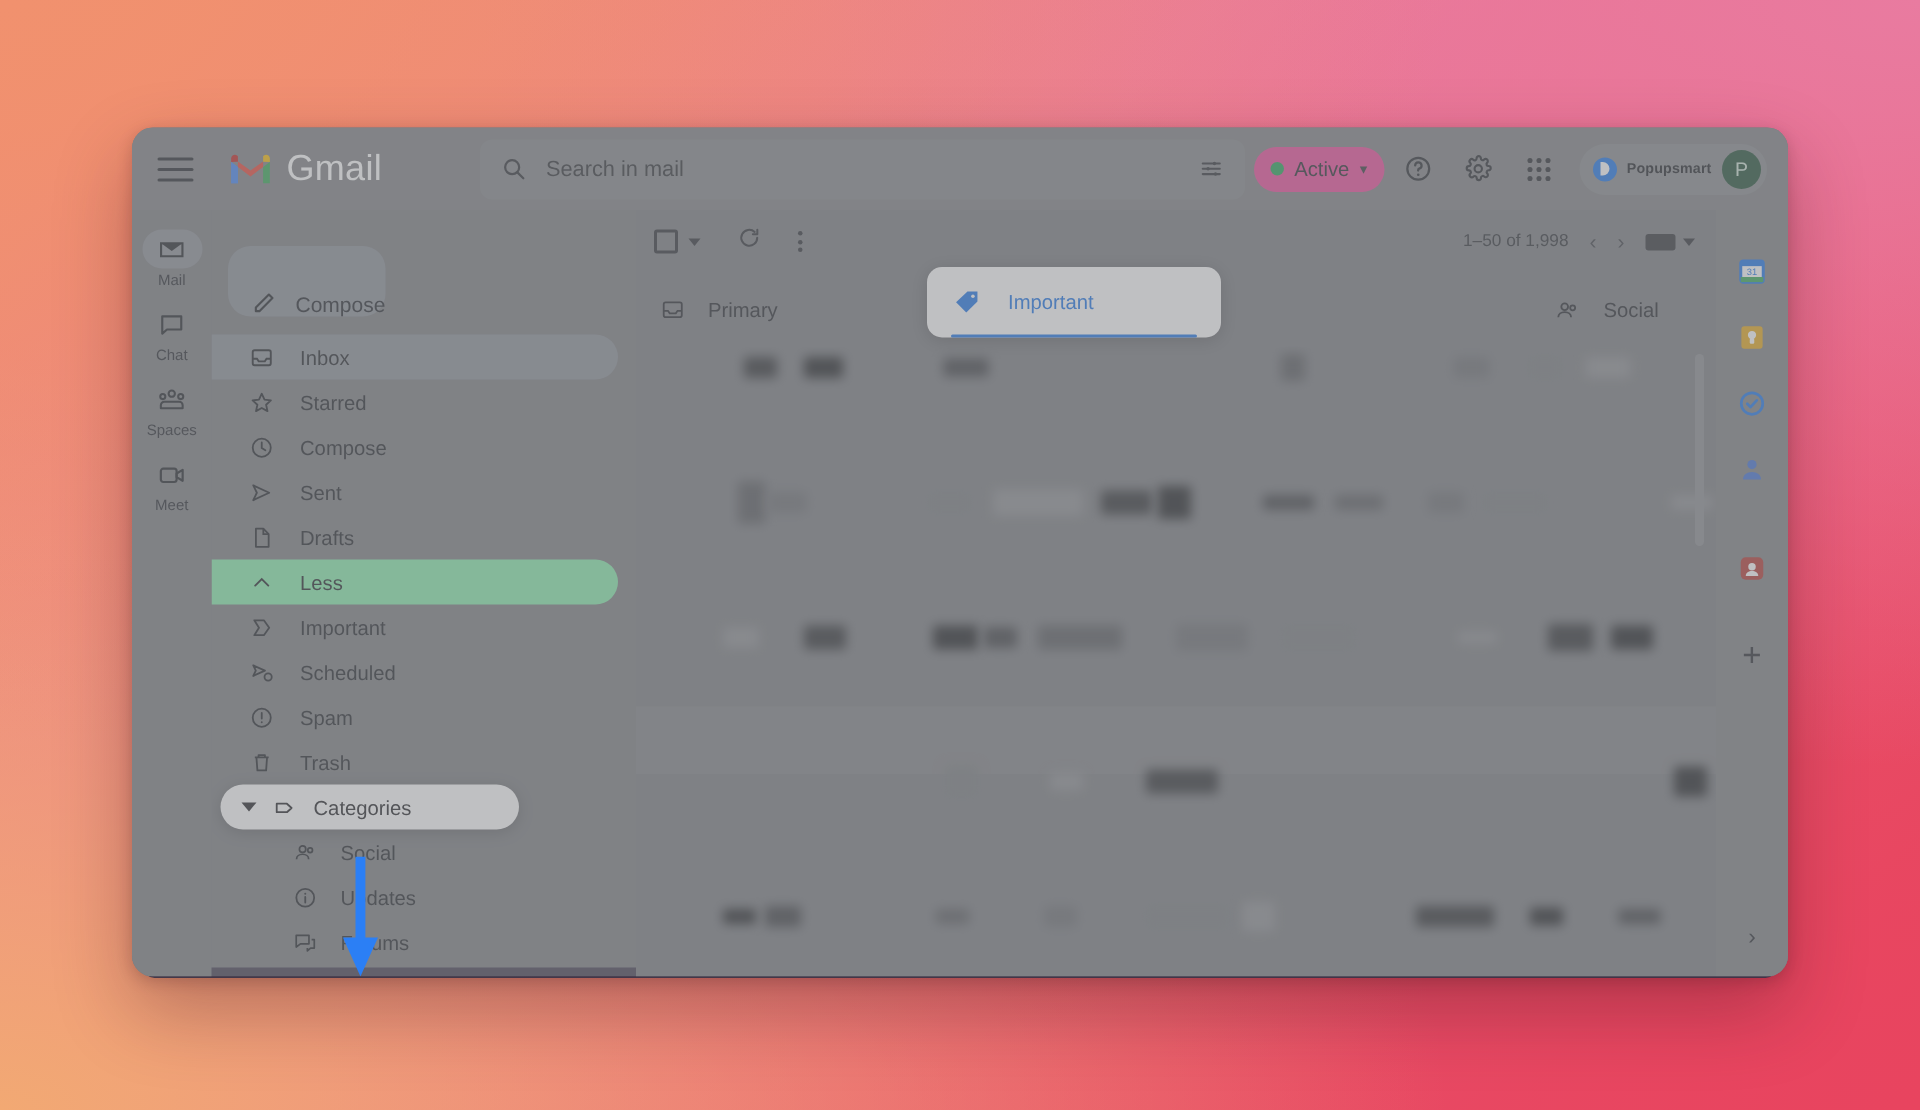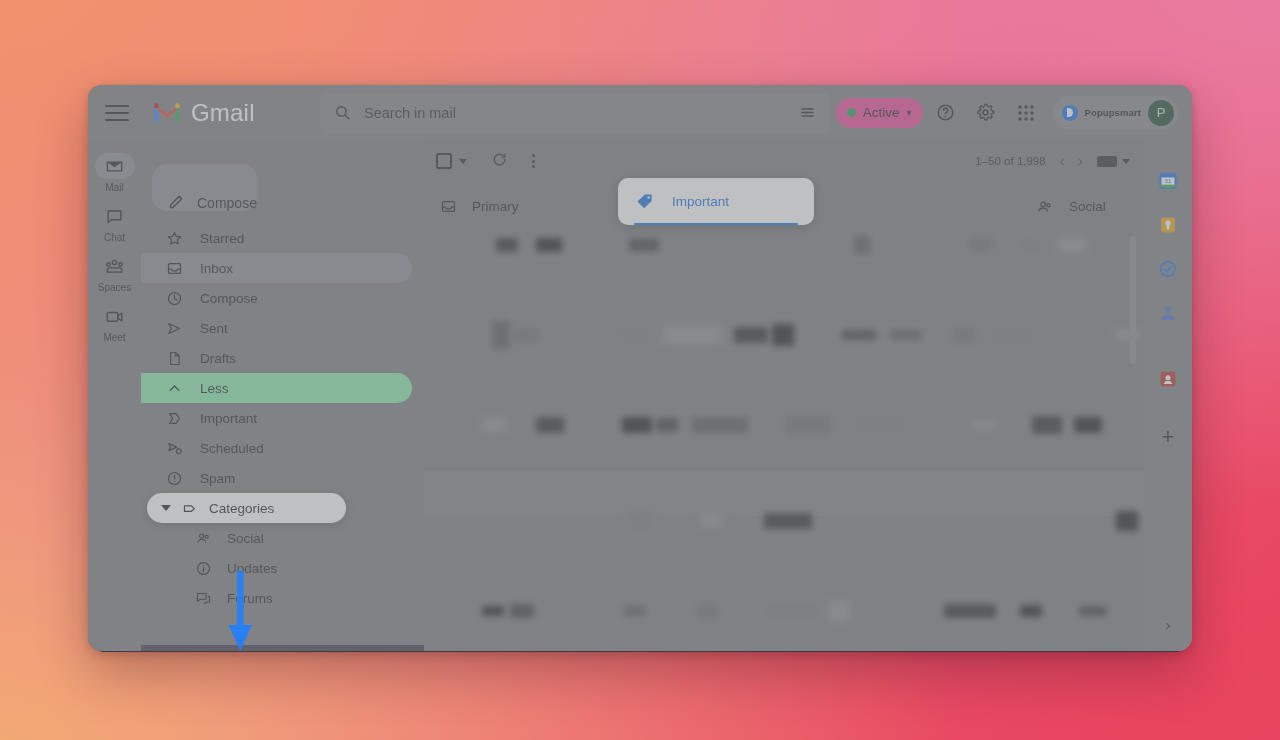--- a/index.html
+++ b/index.html
@@ -315,42 +315,42 @@
 
   <div id="sidebar">
 
     <div class="compose">
       <svg width="19" height="19" viewBox="0 0 24 24" fill="none" stroke="#1f2227" stroke-width="1.8">
         <path d="M4.5 16.5l11-11 3 3-11 11H4.5z" stroke-linejoin="round"></path>
       </svg>
       <span class="compose-label">Compose</span>
     </div>
 
-    <div class="nav-item">
-      <span class="ni-icon">
-        <svg width="17" height="17" viewBox="0 0 24 24" fill="none" stroke="#1f2227" stroke-width="1.7">
-            <path d="M12 3.5l2.6 5.6 6 .7-4.5 4.1 1.3 6L12 16.9 6.6 19.9l1.3-6-4.5-4.1 6-.7z" stroke-linejoin="round"></path>
-          </svg>
-      </span>
-      <span>Starred</span>
-    </div>
-
     <div class="nav-item active">
       <span class="ni-icon">
         <svg width="17" height="17" viewBox="0 0 24 24" fill="none" stroke="#1f2227" stroke-width="1.8">
             <rect x="3.5" y="5" width="17" height="14" rx="1.8"></rect>
             <path d="M3.5 13h4l1.6 2.4h5.8L16.5 13h4"></path>
           </svg>
       </span>
       <span>Inbox</span>
     </div>
 
     <div class="nav-item">
       <span class="ni-icon">
         <svg width="17" height="17" viewBox="0 0 24 24" fill="none" stroke="#1f2227" stroke-width="1.7">
+            <path d="M12 3.5l2.6 5.6 6 .7-4.5 4.1 1.3 6L12 16.9 6.6 19.9l1.3-6-4.5-4.1 6-.7z" stroke-linejoin="round"></path>
+          </svg>
+      </span>
+      <span>Starred</span>
+    </div>
+
+    <div class="nav-item">
+      <span class="ni-icon">
+        <svg width="17" height="17" viewBox="0 0 24 24" fill="none" stroke="#1f2227" stroke-width="1.7">
             <circle cx="12" cy="12" r="8.5"></circle>
             <path d="M12 7v5.3l3.4 2" stroke-linecap="round"></path>
           </svg>
       </span>
       <span>Compose</span>
     </div>
 
     <div class="nav-item">
       <span class="ni-icon">
         <svg width="17" height="17" viewBox="0 0 24 24" fill="none" stroke="#1f2227" stroke-width="1.7">
@@ -403,20 +403,28 @@
       <span class="ni-icon">
         <svg width="17" height="17" viewBox="0 0 24 24" fill="none" stroke="#1f2227" stroke-width="1.7">
             <circle cx="12" cy="12" r="8.5"></circle>
             <path d="M12 7.5v5.2" stroke-linecap="round"></path>
             <circle cx="12" cy="16.2" r=".9" fill="#1f2227" stroke="none"></circle>
           </svg>
       </span>
       <span>Spam</span>
     </div>
 
+    <div class="nav-item">
+      <span class="ni-icon">
+        <svg width="17" height="17" viewBox="0 0 24 24" fill="none" stroke="#1f2227" stroke-width="1.7">
+            <path d="M5.5 7h13M9 7V4.8h6V7M7 7l.9 12.2h8.2L17 7" stroke-linejoin="round"></path>
+          </svg>
+      </span>
+      <span>Trash</span>
+    </div>
 
     <div class="nav-item spot cat">
       <span class="caret-tri"></span>
       <span class="ni-icon">
         <svg width="17" height="17" viewBox="0 0 24 24" fill="none" stroke="#202124" stroke-width="1.7">
             <path d="M3.5 8.2h9.6l4.4 4-4.4 4H3.5z" stroke-linejoin="round"></path>
           </svg>
       </span>
       <span>Categories</span>
     </div>

